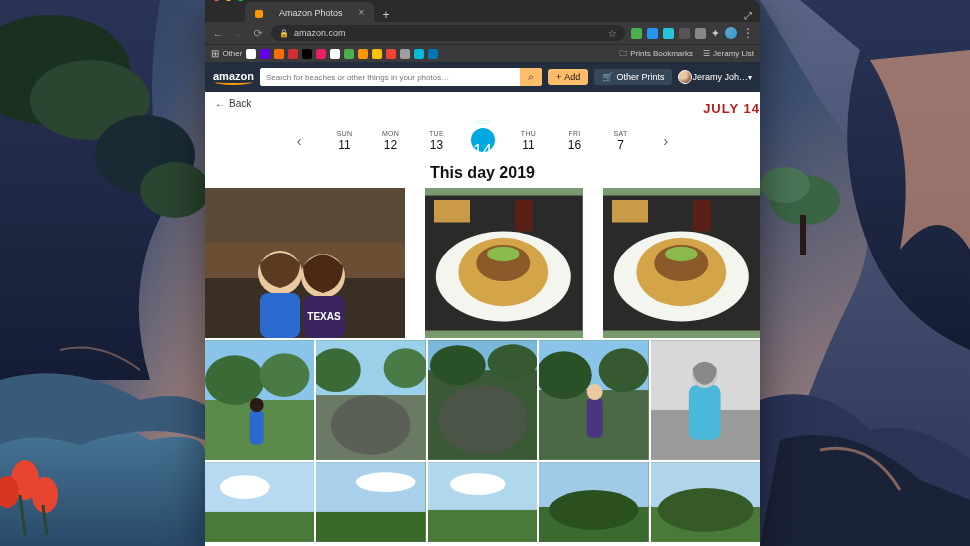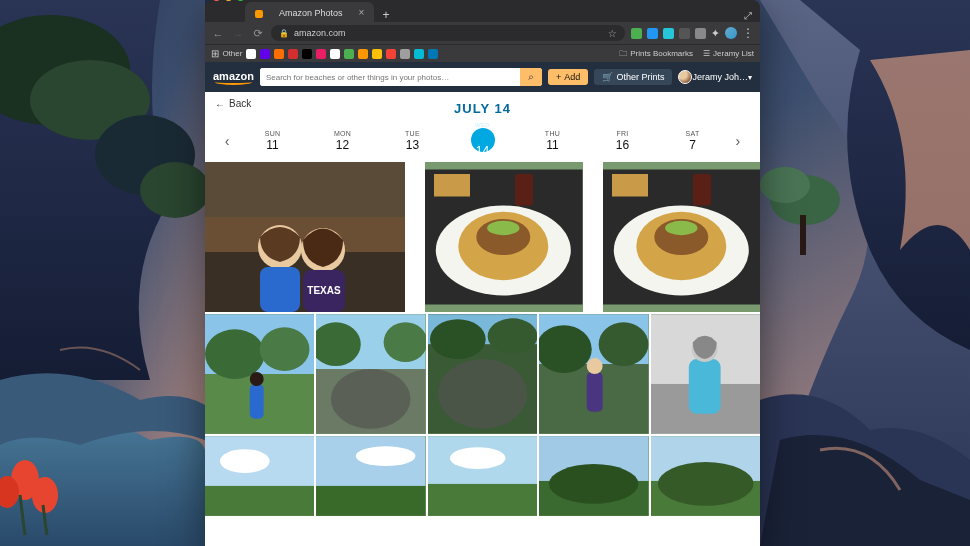--- a/index.html
+++ b/index.html
@@ -136,39 +136,39 @@
   }
   .userchip .av { width:14px; height:14px; border-radius:50%;
     background: radial-gradient(circle at 30% 30%, #e8c9a0 35%, #8b5a3c 75%);
     border:1px solid #fff;}
 
   .backrow {
     padding: 6px 10px; font-size: 10px; color: #333;
     display:flex; align-items:center; gap:4px; cursor:pointer;
   }
   .pagetitle {
-    text-align: center; font-size: 13px; font-weight: bold; letter-spacing: 1px;
-    color: #0369a1; margin-top: -14px; margin-bottom: 10px;
+    text-align: right; font-size: 13px; font-weight: bold; letter-spacing: 1px;
+    color: #b91c1c; margin-top: -14px; margin-bottom: 10px;
   }
   .datestrip {
     display:flex; align-items:center; justify-content:center; gap: 22px;
     padding: 4px 0 10px;
     position: relative;
   }
   .dsnav { color:#555; font-size:14px; cursor:pointer; padding:0 6px;}
   .dayslot { text-align:center; cursor:pointer; min-width:30px;}
   .dayslot .dn { font-size:7px; color:#555; letter-spacing:0.3px;}
   .dayslot .num { font-size:12px; color:#111; margin-top:1px;}
   .dayslot.sel .bubble {
     background:#00a8e1; color:#fff; border-radius:50%;
     width:24px; height:24px; display:flex; flex-direction:column;
     align-items:center; justify-content:center; margin:-2px auto 0;
   }
   .dayslot.sel .bubble .dn { color:#cceffa; font-size:6px;}
-  .dayslot.sel .bubble .num { color:#fff; font-size:12px; margin-top:16px;}
+  .dayslot.sel .bubble .num { color:#fff; font-size:17px; margin-top:16px;}
 
   .yeartitle {
     text-align:center; font-size:16px; font-weight:600; color:#111;
     margin: 2px 0 6px;
   }
 
   .grid { flex:1; overflow:hidden; }
   .row1 { display:flex; gap:20px; height:150px; }
   .row2 { display:flex; gap:2px; height:120px; margin-top:2px;}
   .row3 { display:flex; gap:2px; height:80px; margin-top:2px;}
@@ -332,21 +332,21 @@
 
     <div class="backrow">
       <span>←</span>
       <span>Back</span>
     </div>
 
     <div class="pagetitle">JULY 14</div>
 
     <div class="datestrip">
       <span class="dsnav">‹</span>
-      <div id="days-container" style="display:flex;gap:40px;justify-content:space-between;">
+      <div id="days-container" style="display:flex;gap:16px;justify-content:space-between;">
           <div class="dayslot">
             <div class="dn">SUN</div>
             <div class="num">11</div>
           </div>
           <div class="dayslot">
             <div class="dn">MON</div>
             <div class="num">12</div>
           </div>
           <div class="dayslot">
             <div class="dn">TUE</div>
@@ -367,20 +367,21 @@
             <div class="num">16</div>
           </div>
           <div class="dayslot">
             <div class="dn">SAT</div>
             <div class="num">7</div>
           </div>
         </div>
       <span class="dsnav">›</span>
     </div>
 
+    <div class="yeartitle">This day 2019</div>
 
     <div class="grid">
       <div class="row1">
         <div class="ph" style="flex:0 0 200px">
           <svg viewBox="0 0 200 150">
               <rect width="200" height="150" fill="#3a2f25"></rect>
             <rect y="0" width="200" height="55" fill="#5a4a38"></rect>
             <rect x="0" y="55" width="200" height="35" fill="#6b4f35"></rect>
             <circle cx="75" cy="85" r="22" fill="#e8c9a0"></circle>
             <path d="M 55 75 Q 75 55 95 75 Q 95 95 75 100 Q 55 95 55 75" fill="#5a3a20"></path>

